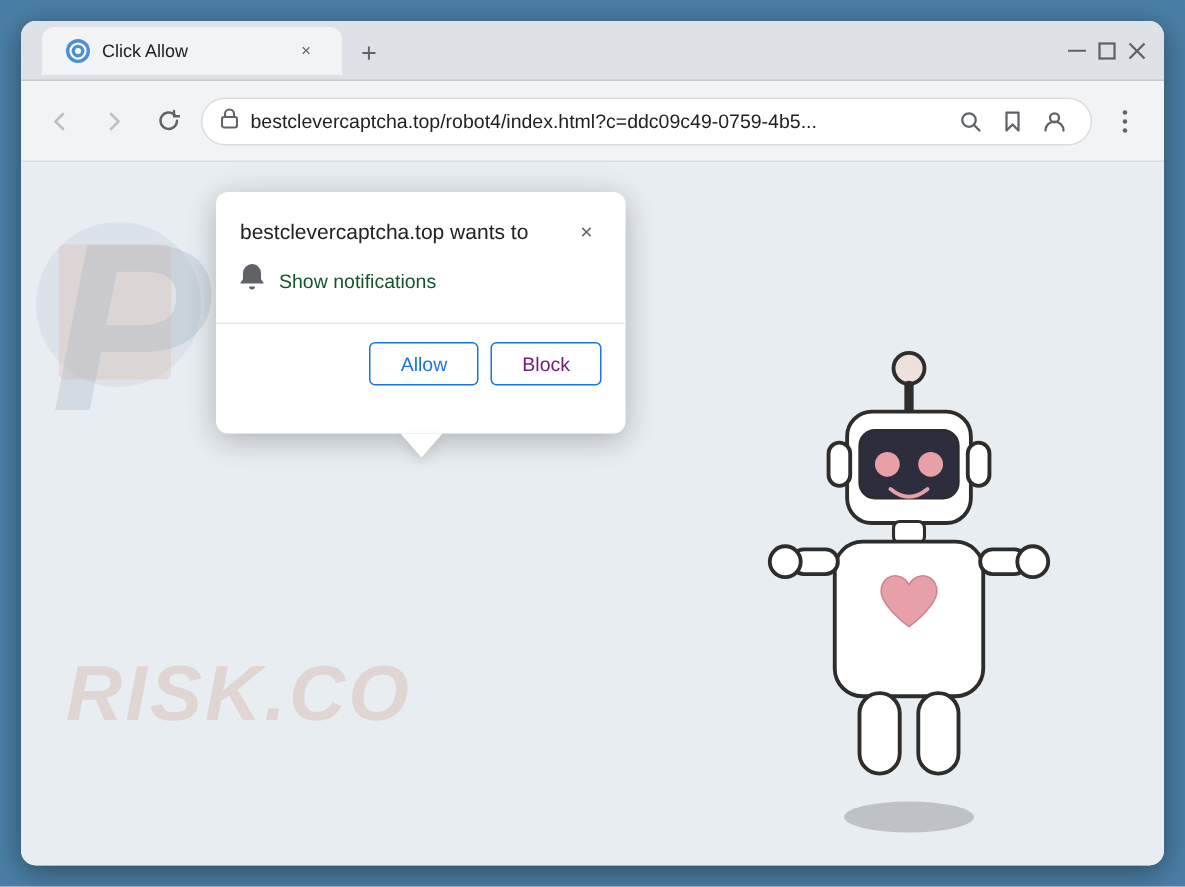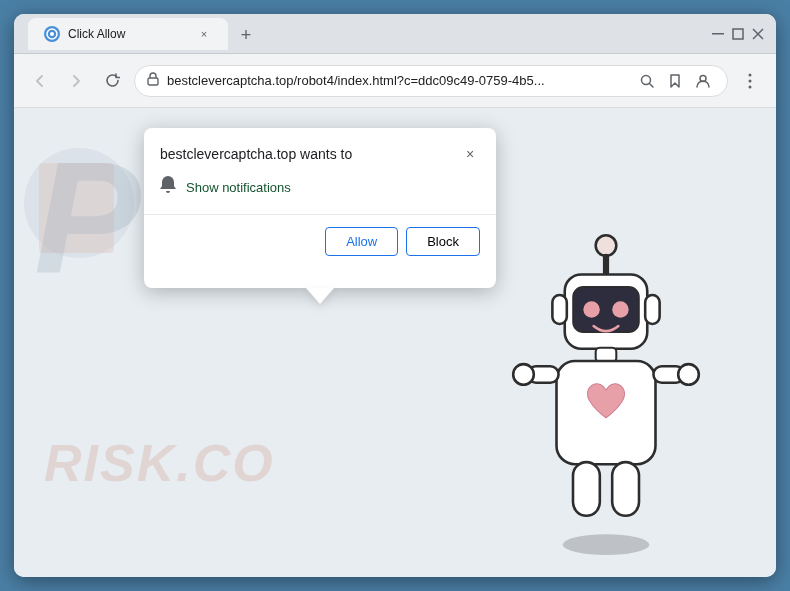--- a/index.html
+++ b/index.html
@@ -232,21 +232,21 @@
     .robot-svg {
       width: 100%;
       height: 100%;
     }
 
     
     .notification-popup {
       position: absolute;
       left: 130px;
       top: 20px;
-      width: 352px;
+      width: 273px;
       background: white;
       border-radius: 8px;
       box-shadow: 0 4px 20px rgba(0,0,0,0.25);
       overflow: visible;
     }
 
     .popup-header {
       display: flex;
       align-items: center;
       justify-content: space-between;
@@ -311,21 +311,21 @@
       font-size: 13px;
       font-weight: 500;
       cursor: pointer;
     }
 
     .btn-block {
       padding: 6px 20px;
       border: 1px solid #1a73e8;
       border-radius: 4px;
       background: white;
-      color: #000000;
+      color: #701a75;
       font-size: 13px;
       font-weight: 500;
       cursor: pointer;
     }
 
     
     .popup-tail {
       position: absolute;
       bottom: -16px;
       left: 50%;

